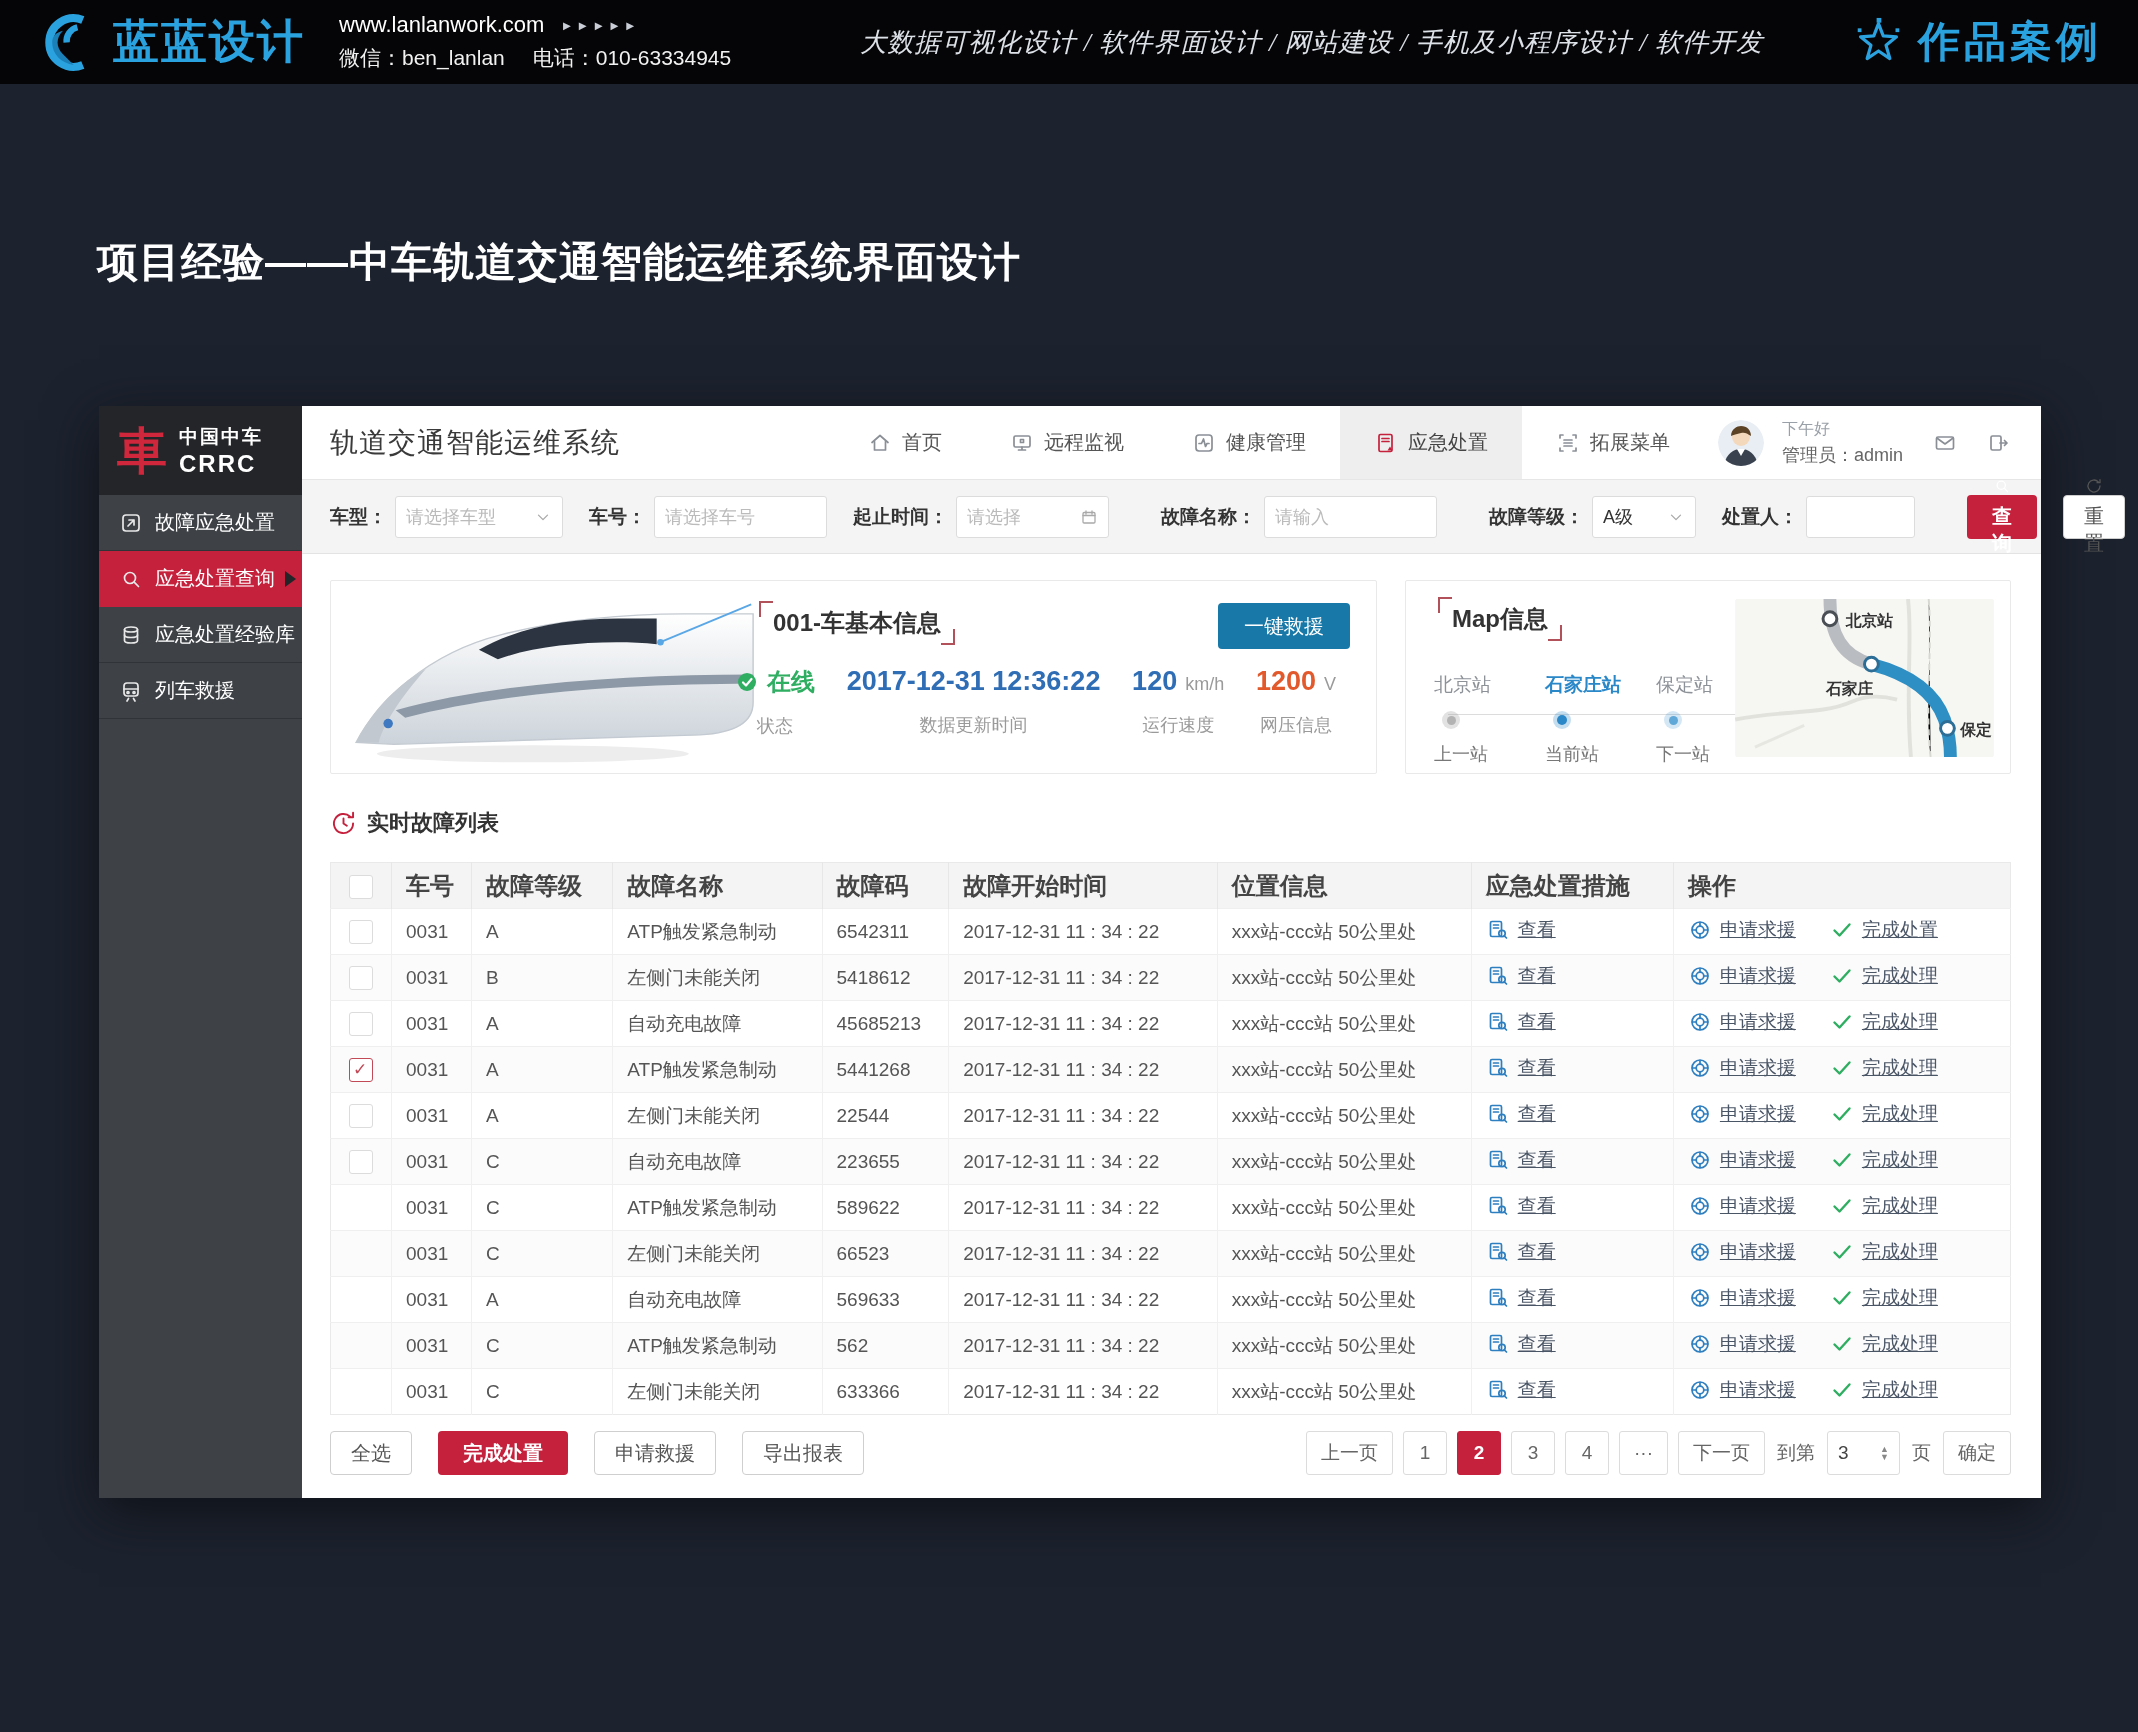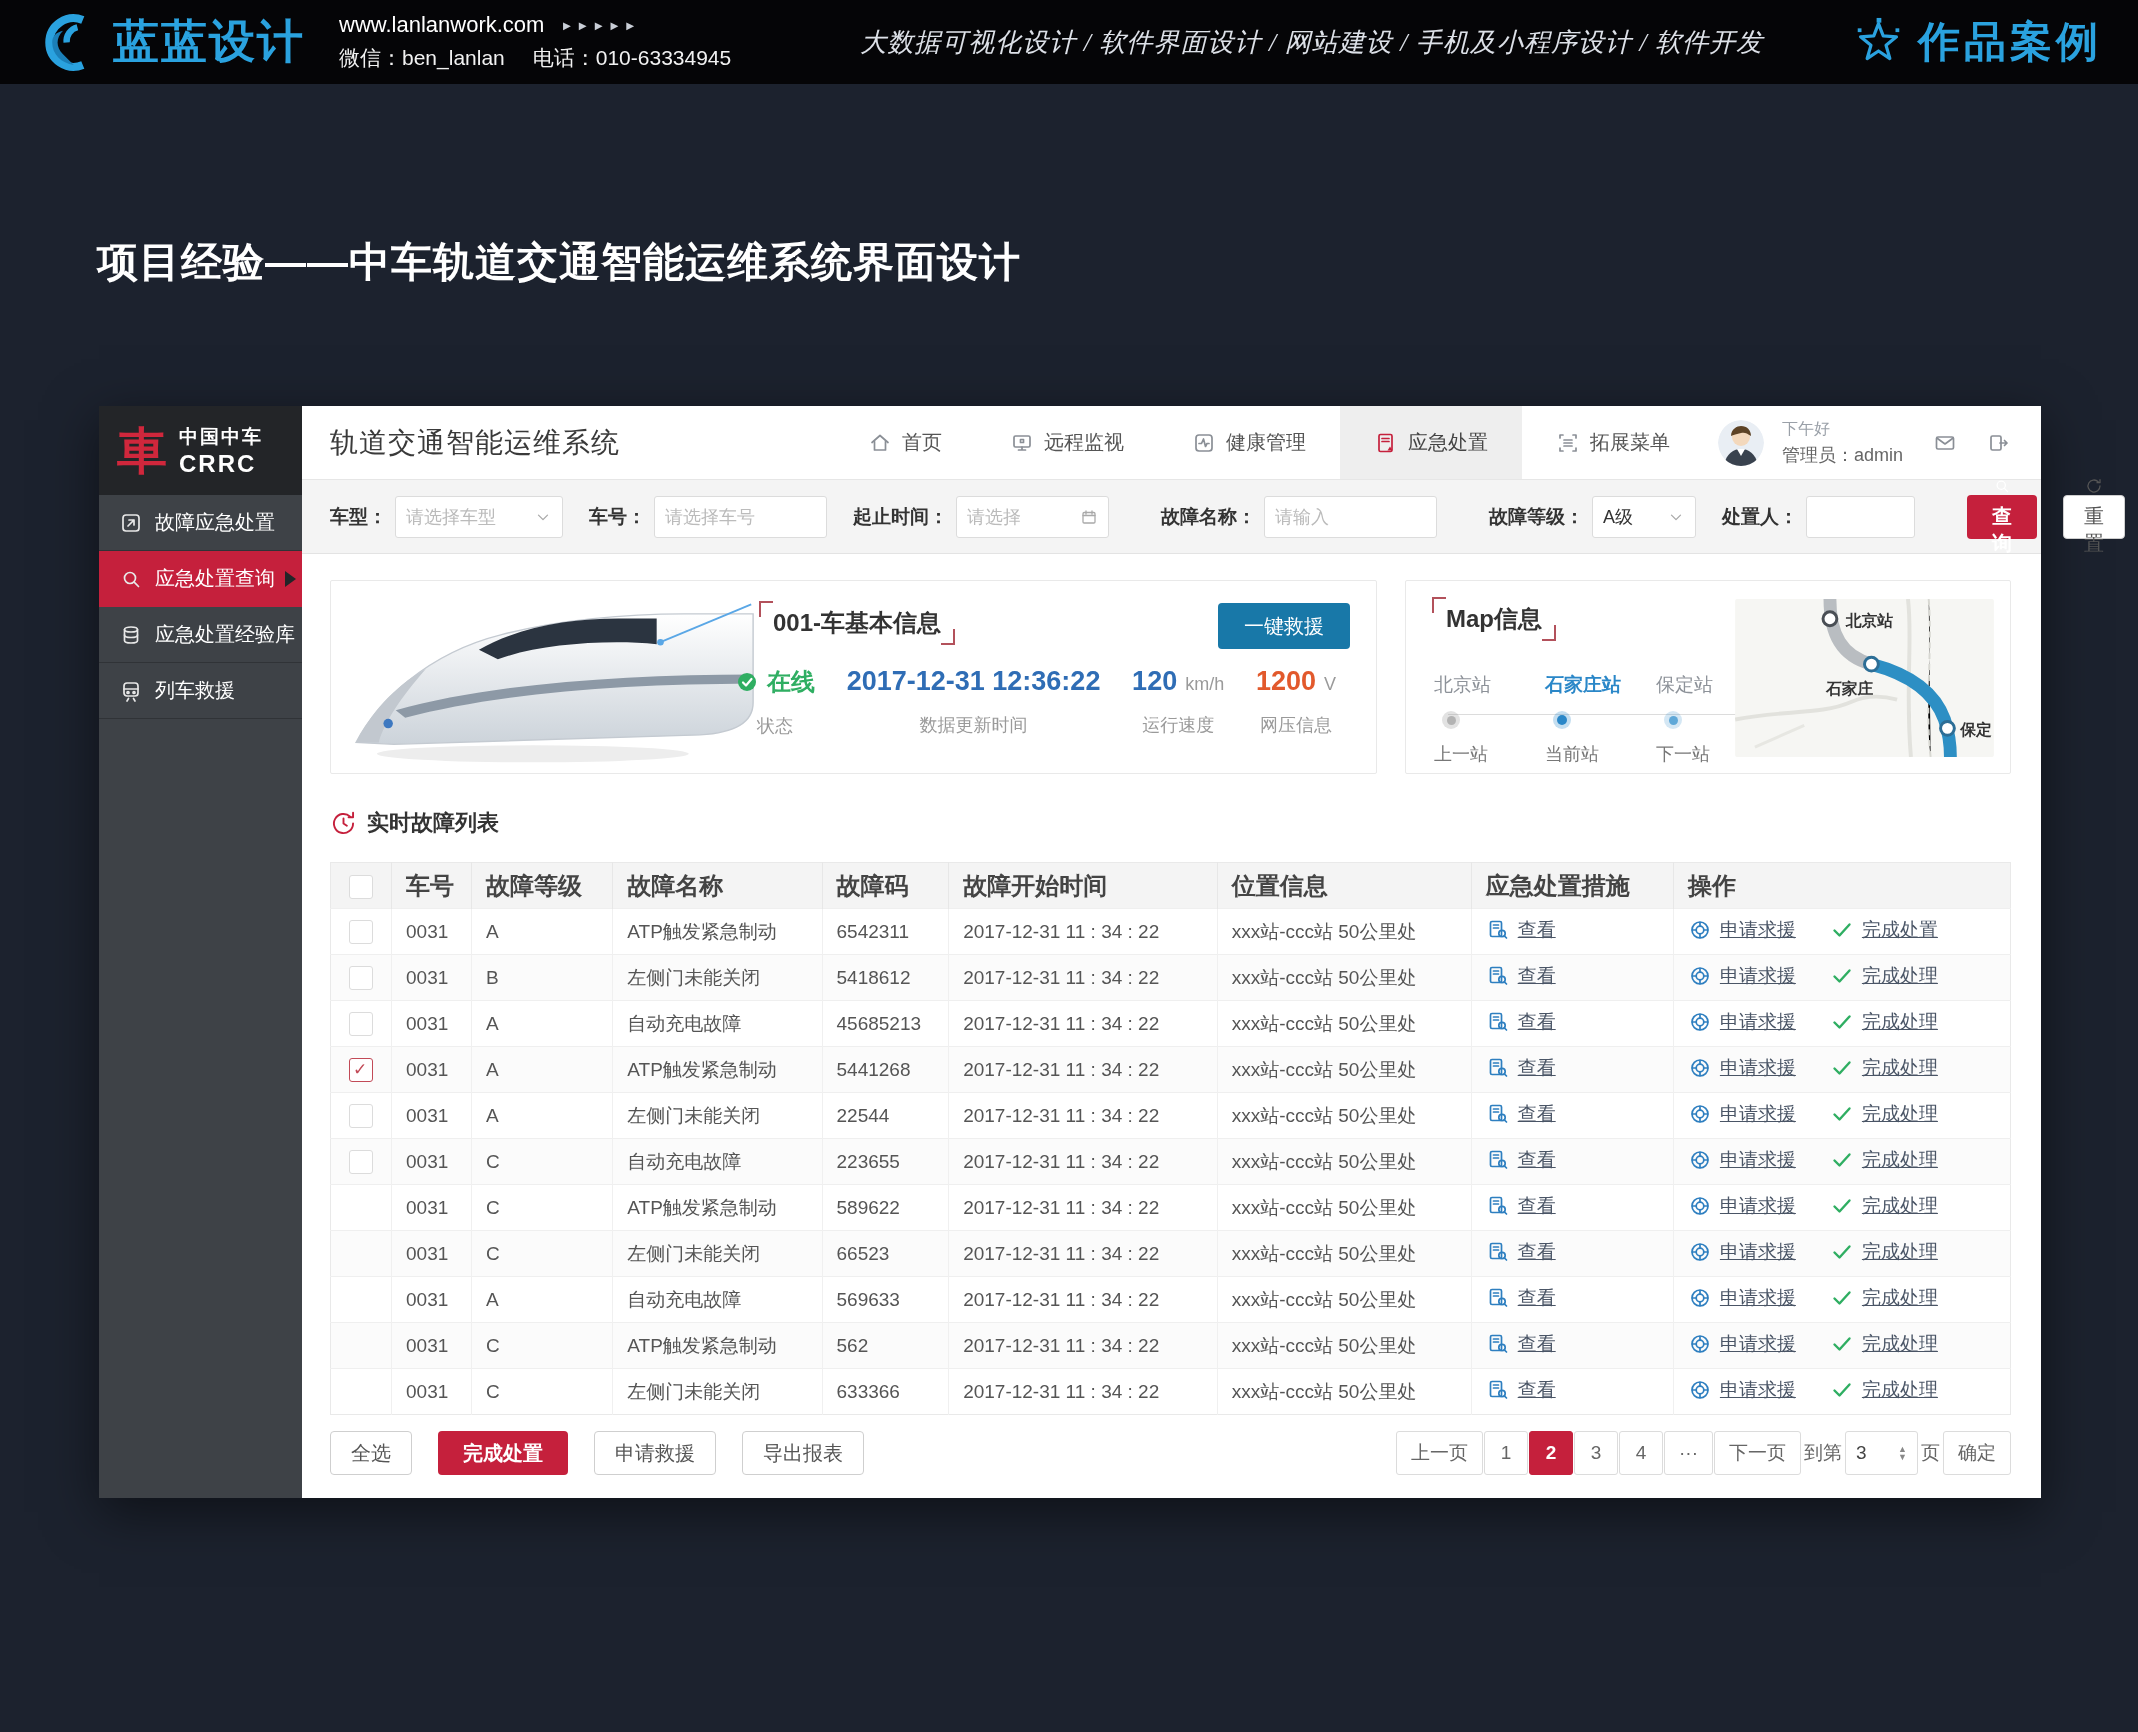--- a/index.html
+++ b/index.html
@@ -97,21 +97,21 @@
   .stats { position:absolute; left:404px; right:40px; top:85px; display:flex; justify-content:space-between; }
   .stat { display:flex; flex-direction:column; align-items:center; gap:16px; }
   .stat-val { display:flex; align-items:baseline; gap:8px; font-size:27px; font-weight:700; }
   .stat-val.green { color:#2fae62; font-size:24px; align-items:center; }
   .stat-val.blue { color:#2f6db5; }
   .stat-val .num.blue { color:#2f6db5; }
   .stat-val .num.orange { color:#e2592c; }
   .stat-val .unit { font-size:18px; font-weight:400; color:#9a9a9a; }
   .stat-label { font-size:18px; color:#9a9a9a; }
 
-  .map-title { position:absolute; left:26px; top:16px;text-align:right; }
+  .map-title { position:absolute; left:32px; top:16px;text-align:right; }
   .stations { position:absolute; left:28px; top:91px; width:333px; display:flex; }
   .stations::before { content:""; position:absolute; left:14px; right:8px; top:42px; height:1px; background:#dcdcdc; }
   .station { width:111px; display:flex; flex-direction:column; gap:10px; position:relative; }
   .st-name { font-size:19px; color:#8d9299; }
   .station.current .st-name { color:#2a87c8; font-weight:700; }
   .st-dot { width:18px; height:18px; border-radius:50%; margin:3px 0 3px 8px; display:flex; align-items:center; justify-content:center; }
   .station.past .st-dot { background:rgba(160,160,160,.30); }
   .station.past .st-dot i { width:9px;height:9px;border-radius:50%;background:#b3b3b3; }
   .station.current .st-dot { background:rgba(42,135,200,.28); }
   .station.current .st-dot i { width:10px;height:10px;border-radius:50%;background:#2a87c8; }
@@ -142,21 +142,21 @@
          position:relative; vertical-align:middle; cursor:pointer; }
   .cbx.checked { border-color:#c24a57; }
   .cbx.checked::after { content:"✓"; position:absolute; left:3px; top:0px; font-size:17px; font-weight:700; color:#c24a57; }
   .act { display:inline-flex; align-items:center; gap:8px; color:#4a5566; text-decoration:underline; cursor:pointer; }
   .act .icn { text-decoration:none; }
   .act + .act { margin-left:34px; }
   .icn.blue { color:#2e7fc0; } .icn.green { color:#2fae62; }
 
   .table-footer { display:flex; align-items:center; margin-top:16px; padding-bottom:10px; }
   .tf-left { display:flex; gap:26px; }
-  .pager { margin-left:auto; display:flex; align-items:center; gap:1px; }
+  .pager { margin-left:auto; display:flex; align-items:center; gap:10px; }
   .pg { min-width:44px; height:44px; border:1px solid #dcdcdc; background:#fff; border-radius:3px; color:#666;
         font-size:19px; display:inline-flex; align-items:center; justify-content:center; padding:0 14px; cursor:pointer; }
   .pg.active { background:#c5203c; border-color:#c5203c; color:#fff; font-weight:700; }
   .goto-label { font-size:19px; color:#666; margin:0 2px; }
   .goto-box { width:73px; height:44px; border:1px solid #dcdcdc; border-radius:3px; background:#fff; display:inline-flex;
               align-items:center; justify-content:space-between; padding:0 10px; font-size:19px; color:#444; cursor:pointer; }
   .steppers { display:flex; flex-direction:column; font-size:9px; line-height:8px; color:#888; }
 
   
   .icn { display:inline-flex; width:24px; height:24px; flex:none; }

